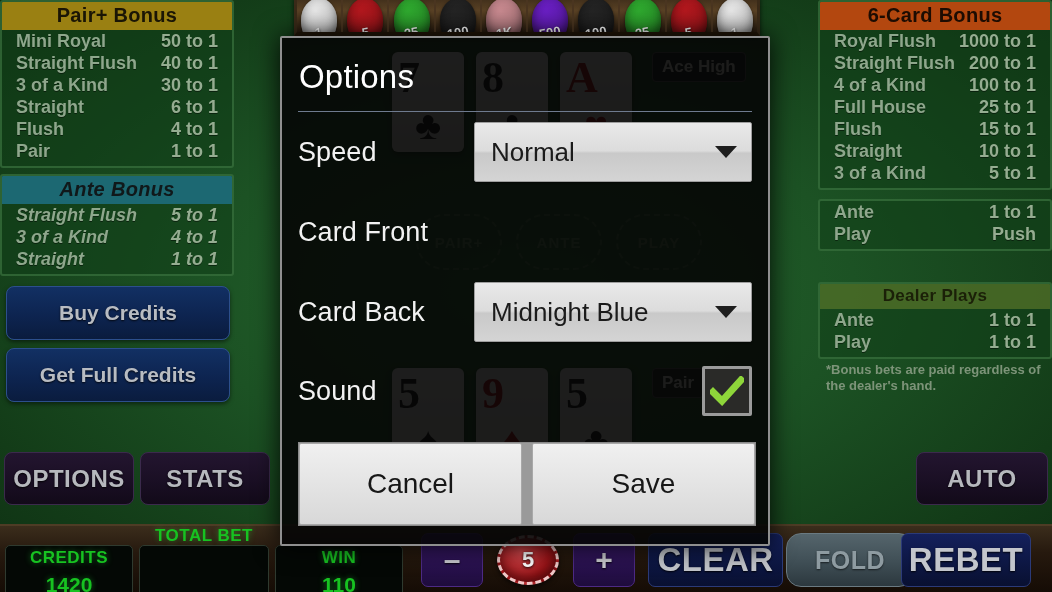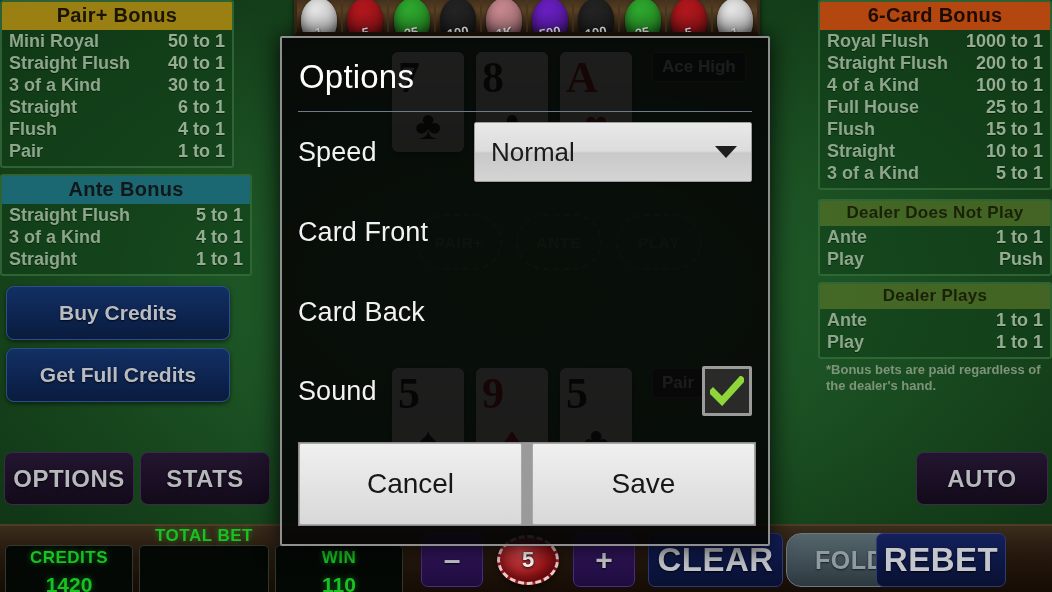--- a/index.html
+++ b/index.html
@@ -120,40 +120,40 @@
     font-size: 20px;
     font-weight: bold;
     color: #151a10;
     padding: 2px 0 3px;
     letter-spacing: .3px;
   }
   .panel-head.gold   { background: #9a8012; color: #1a1505; }
   .panel-head.teal   { background: #1c6872; color: #10181a; }
   .panel-head.orange { background: #b3470f; color: #1d0c02; }
   .panel-head.olive  { background: rgba(108,132,46,.55); color: #1b2008; font-size: 17px; }
-  .rows { padding: 1px 7px 3px; }
+  .rows { padding: 1px 14px 3px; }
   .prow {
     display: flex; justify-content: space-between;
     font-size: 18px; font-weight: bold;
     color: #8ea78c;
     line-height: 1.22;
     text-shadow: 0 1px 0 rgba(0,0,0,.45);
     white-space: nowrap;
   }
   .prow .pay { color: #95ad91; }
   .panel-note {
     font-size: 13px;
     font-weight: bold;
     color: #7d9479;
     padding: 4px 8px 2px;
     line-height: 1.25;
   }
 
   #panel-pairplus { left: 0px;   top: 0px;   width: 234px; }
-  #panel-ante     { left: 0px;   top: 174px; width: 252px; }
+  #panel-ante     { left: 0px;   top: 174px; width: 234px; font-style: italic; }
   #panel-sixcard  { left: 818px; top: 0px;   width: 234px; }
   #panel-ddnp     { left: 818px; top: 199px; width: 234px; }
   #panel-dp       { left: 818px; top: 282px; width: 234px; }
   #panel-footnote { position:absolute; left: 818px; top: 358px; width: 234px; }
 
   
   .btn-blue {
     position: absolute;
     left: 6px; width: 224px; height: 54px;
     background: linear-gradient(#123063, #0d2450 55%, #0a1c3e);
@@ -244,21 +244,21 @@
     border: 1px solid #2b3a78;
     border-radius: 7px;
     color: #c3c6cc;
     font-size: 33px; font-weight: bold;
     display: flex; align-items: center; justify-content: center;
     letter-spacing: .5px;
     cursor: pointer;
     text-shadow: 0 1px 2px rgba(0,0,0,.85);
   }
   #btn-clear { left: 648px; width: 135px; }
-  #btn-rebet { left: 876px; width: 130px; }
+  #btn-rebet { left: 901px; width: 130px; }
 
   #btn-fold {
     position: absolute; left: 786px; top: 7px;
     width: 128px; height: 54px;
     background: linear-gradient(#55656c, #3f4e55 55%, #2c383e);
     border: 1px solid #6a7a82;
     border-radius: 15px;
     color: #8e9ba1;
     font-size: 25px; font-weight: bold;
     display: flex; align-items: center; justify-content: center;
@@ -550,21 +550,20 @@
           <span class="pay">10 to 1</span>
         </div>
         <div class="prow">
           <span>3 of a Kind</span>
           <span class="pay">5 to 1</span>
         </div>
       </div>
   </div>
 
   <div class="panel" id="panel-ddnp">
-    <div class="panel-head olive">Dealer Does Not Play</div>
     <div class="rows">
         <div class="prow">
           <span>Ante</span>
           <span class="pay">1 to 1</span>
         </div>
         <div class="prow">
           <span>Play</span>
           <span class="pay">Push</span>
         </div>
       </div>
@@ -646,20 +645,24 @@
           <div class="caret"></div>
         </div>
       </div>
 
       <div class="orow">
         <div class="orow-label">Card Front</div>
       </div>
 
       <div class="orow">
         <div class="orow-label">Card Back</div>
+        <div class="spinner">
+          <div class="spinner-value">Midnight Blue</div>
+          <div class="caret"></div>
+        </div>
       </div>
 
       <div class="orow" id="row-sound">
         <div class="orow-label">Sound</div>
         <div id="sound-checkbox">
           <svg width="34" height="30" viewBox="0 0 34 30">
             <path d="M3 16 L12 25 L31 4" stroke="#8ed63a" stroke-width="7" fill="none" stroke-linecap="square" stroke-linejoin="miter"></path>
           </svg>
         </div>
       </div>

